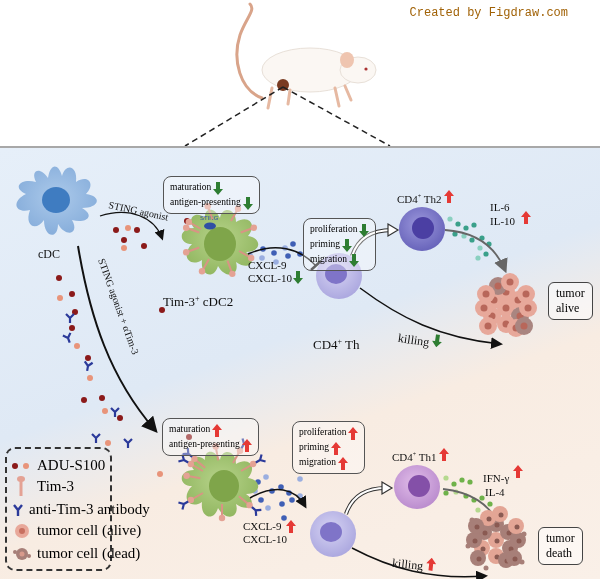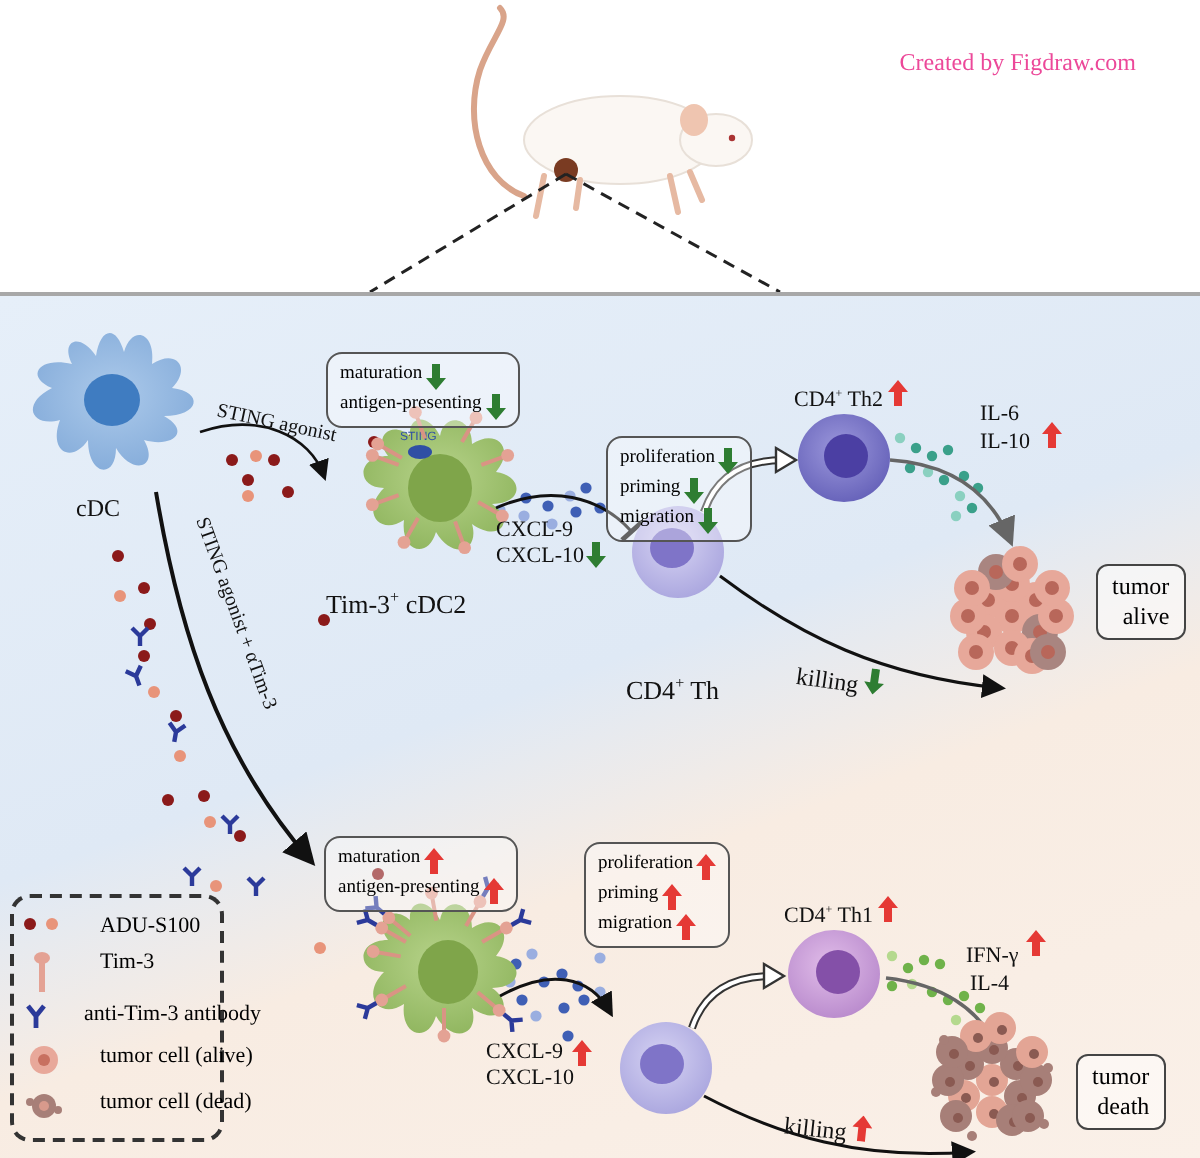--- a/index.html
+++ b/index.html
@@ -1,27 +1,27 @@
 <!DOCTYPE html>
 <html><head>
 <meta charset="utf-8">
 <style>
   html, body { margin: 0; padding: 0; }
   body { width: 600px; height: 579px; position: relative; overflow: hidden; background: #ffffff; font-family: "Liberation Serif", serif; }
-  .credit { position: absolute; right: 32px; top: 24px; font-family: Liberation Serif, serif; font-size: 12px; color: #ec4899; }
+  .credit { position: absolute; right: 32px; top: 6px; font-family: Liberation Mono, monospace; font-size: 12px; color: #a16207; }
   .panel { position: absolute; left: 0; top: 146px; width: 600px; height: 433px; overflow: hidden;
            background: linear-gradient(160deg, #e6eff9 0%, #dfe9f5 45%, #f8ece2 62%, #faf0e8 100%); border-top: 2px solid #a8a8a8; }
   svg.scene { position: absolute; left: 0; top: 0; }
   .lbl { position: absolute; color: #111; white-space: nowrap; }
   .box { position: absolute; border: 1.5px solid #555; border-radius: 8px; background: rgba(255,255,255,0.35); font-size: 9.5px; line-height: 15px; padding: 3px 6px; }
   .box .row { display: flex; align-items: flex-end; gap: 2px; }
   .arr { display: inline-block; width: 10px; height: 13px; }
-  .tumor-box { position: absolute; border: 1.2px solid #444; border-radius: 6px; background: rgba(255,255,255,0.5); font-size: 12px; text-align: right; line-height: 15px; padding: 3px 7px; }
+  .tumor-box { position: absolute; border: 1.2px solid #444; border-radius: 6px; background: rgba(255,255,255,0.5); font-size: 12px; text-align: left; line-height: 15px; padding: 3px 7px; }
   .legend { position: absolute; left: 5px; top: 447px; width: 103px; height: 120px; border: 2px dashed #333; border-radius: 10px; }
-  .legend .item { position: absolute; left: 4px; font-size: 11px; display: flex; align-items: flex-start; gap: 17px; white-space: nowrap; }
+  .legend .item { position: absolute; left: 4px; font-size: 15px; display: flex; align-items: center; gap: 4px; white-space: nowrap; }
 </style>
 </head>
 <body>
 
 <div class="credit">Created by Figdraw.com</div>
 
 <svg class="scene" width="600" height="148">
   <path d="M262,98 C240,90 232,60 240,35 C246,18 256,10 250,4" stroke="#d9a48a" stroke-width="3" fill="none" stroke-linecap="round"></path>
   <ellipse cx="310" cy="70" rx="48" ry="22" fill="#fbf7f3" stroke="#e8e0d8" stroke-width="1"></ellipse>
   <ellipse cx="358" cy="70" rx="18" ry="13" fill="#fbf7f3" stroke="#e8e0d8" stroke-width="1"></ellipse>

